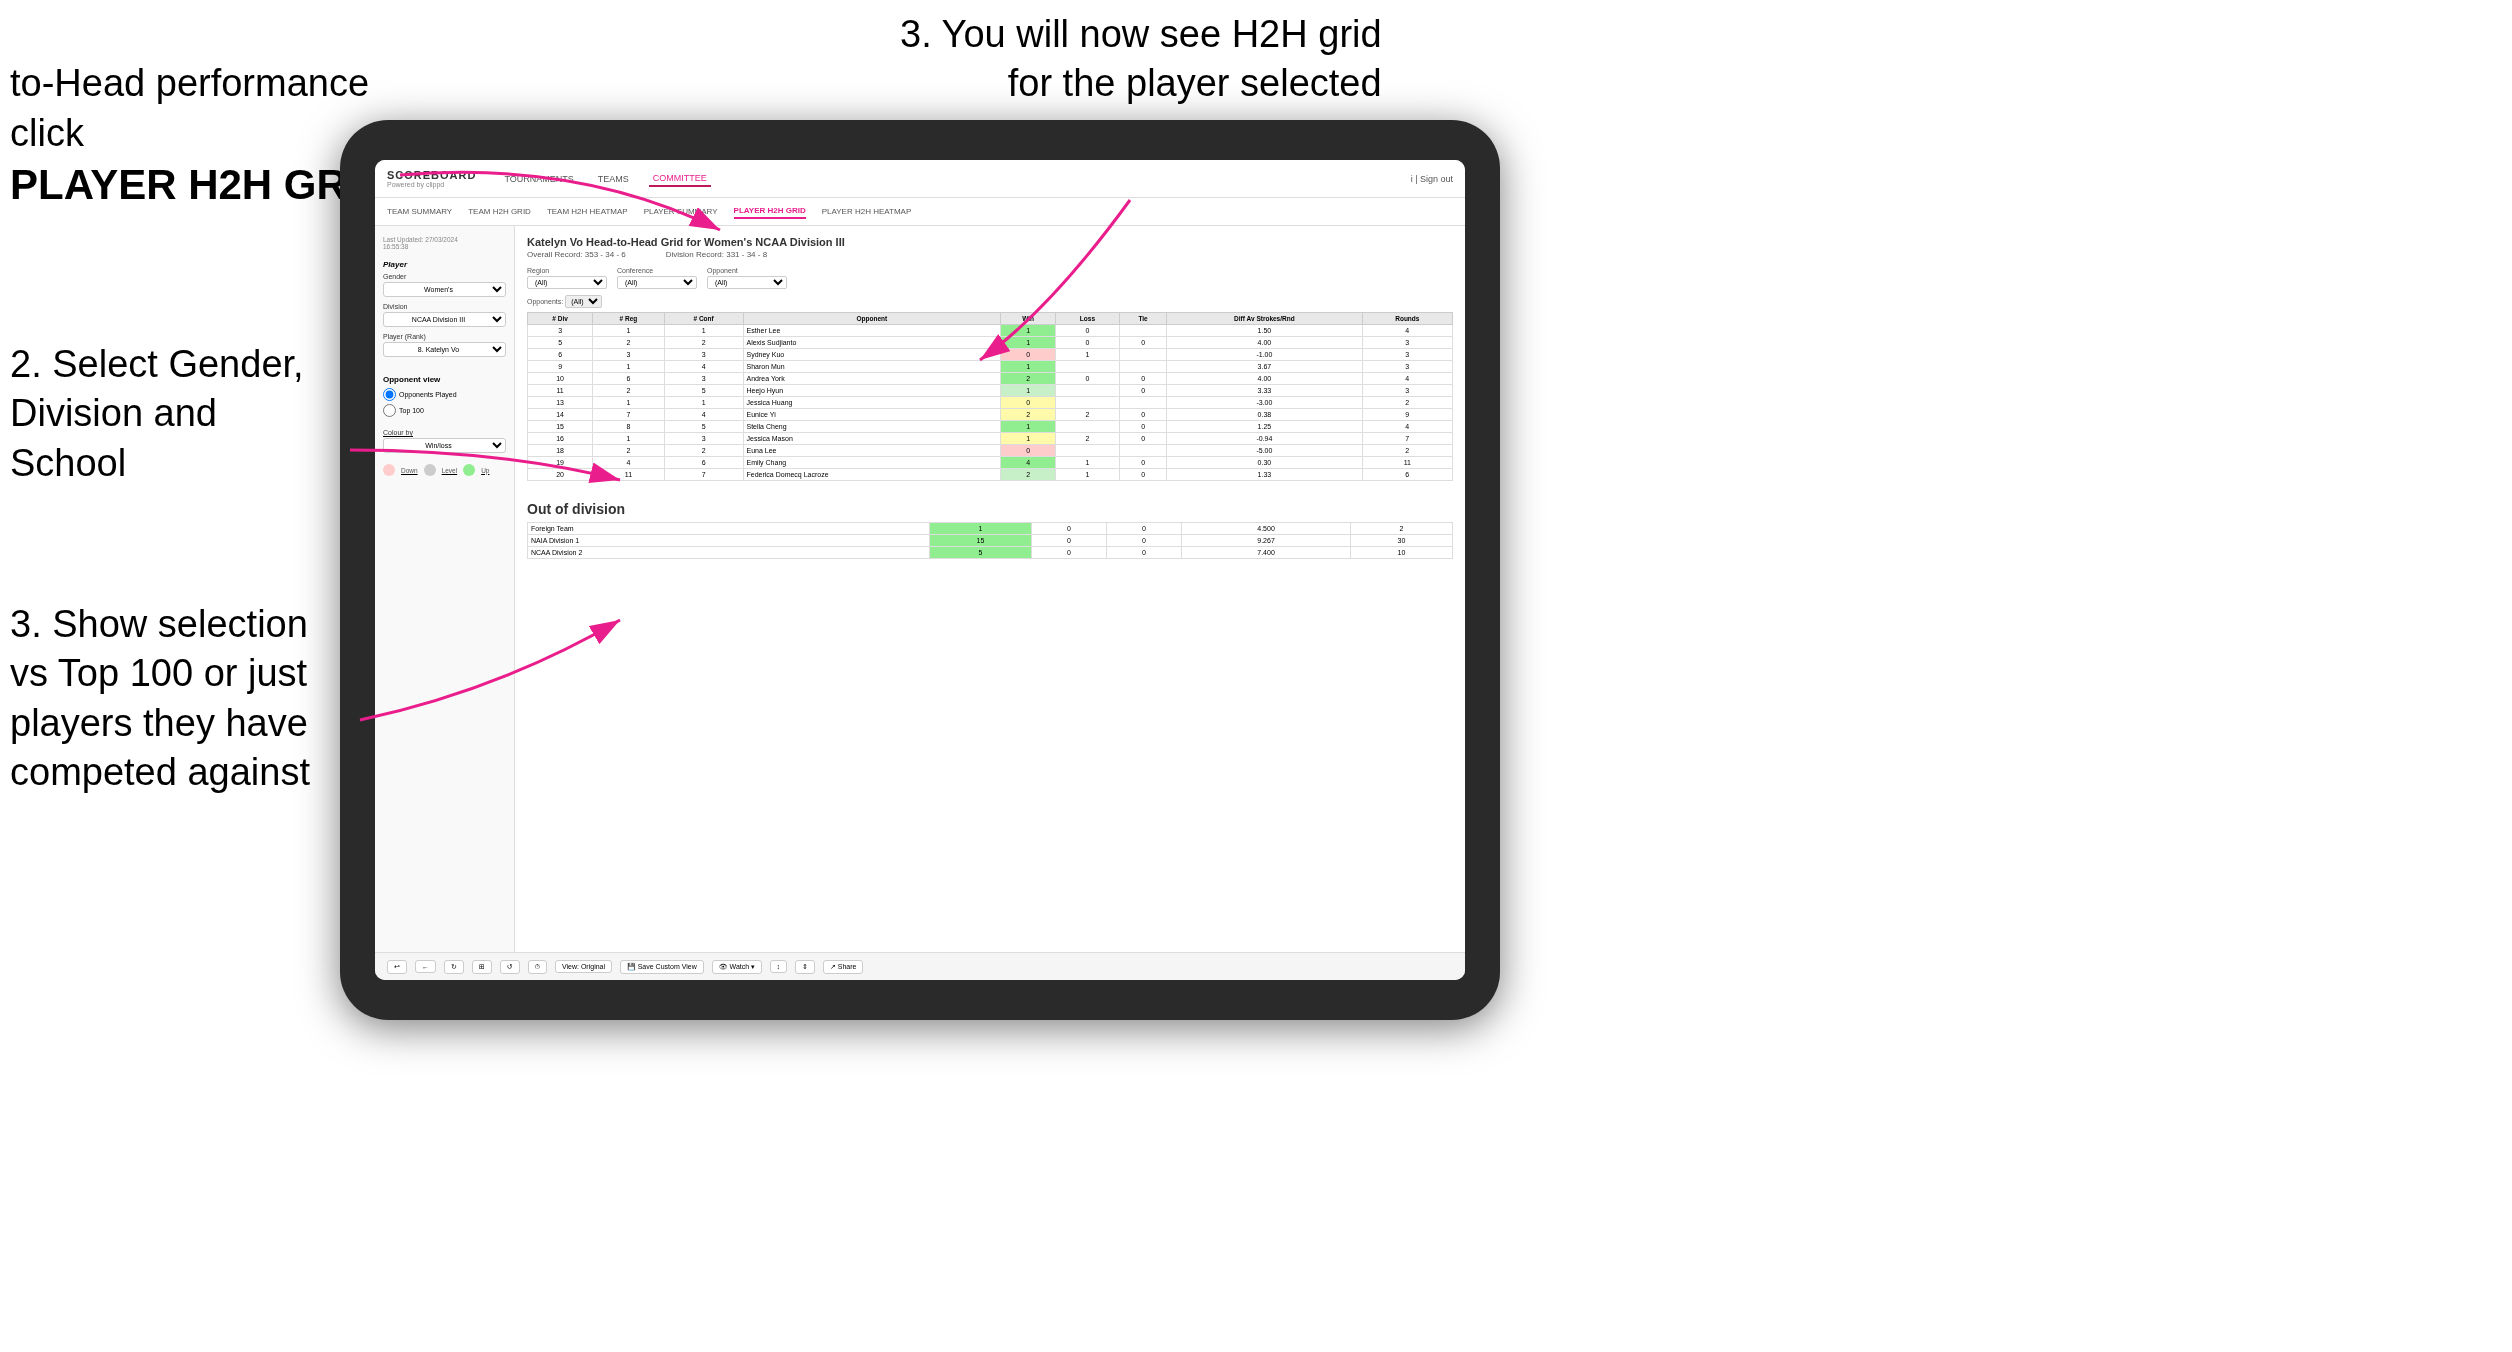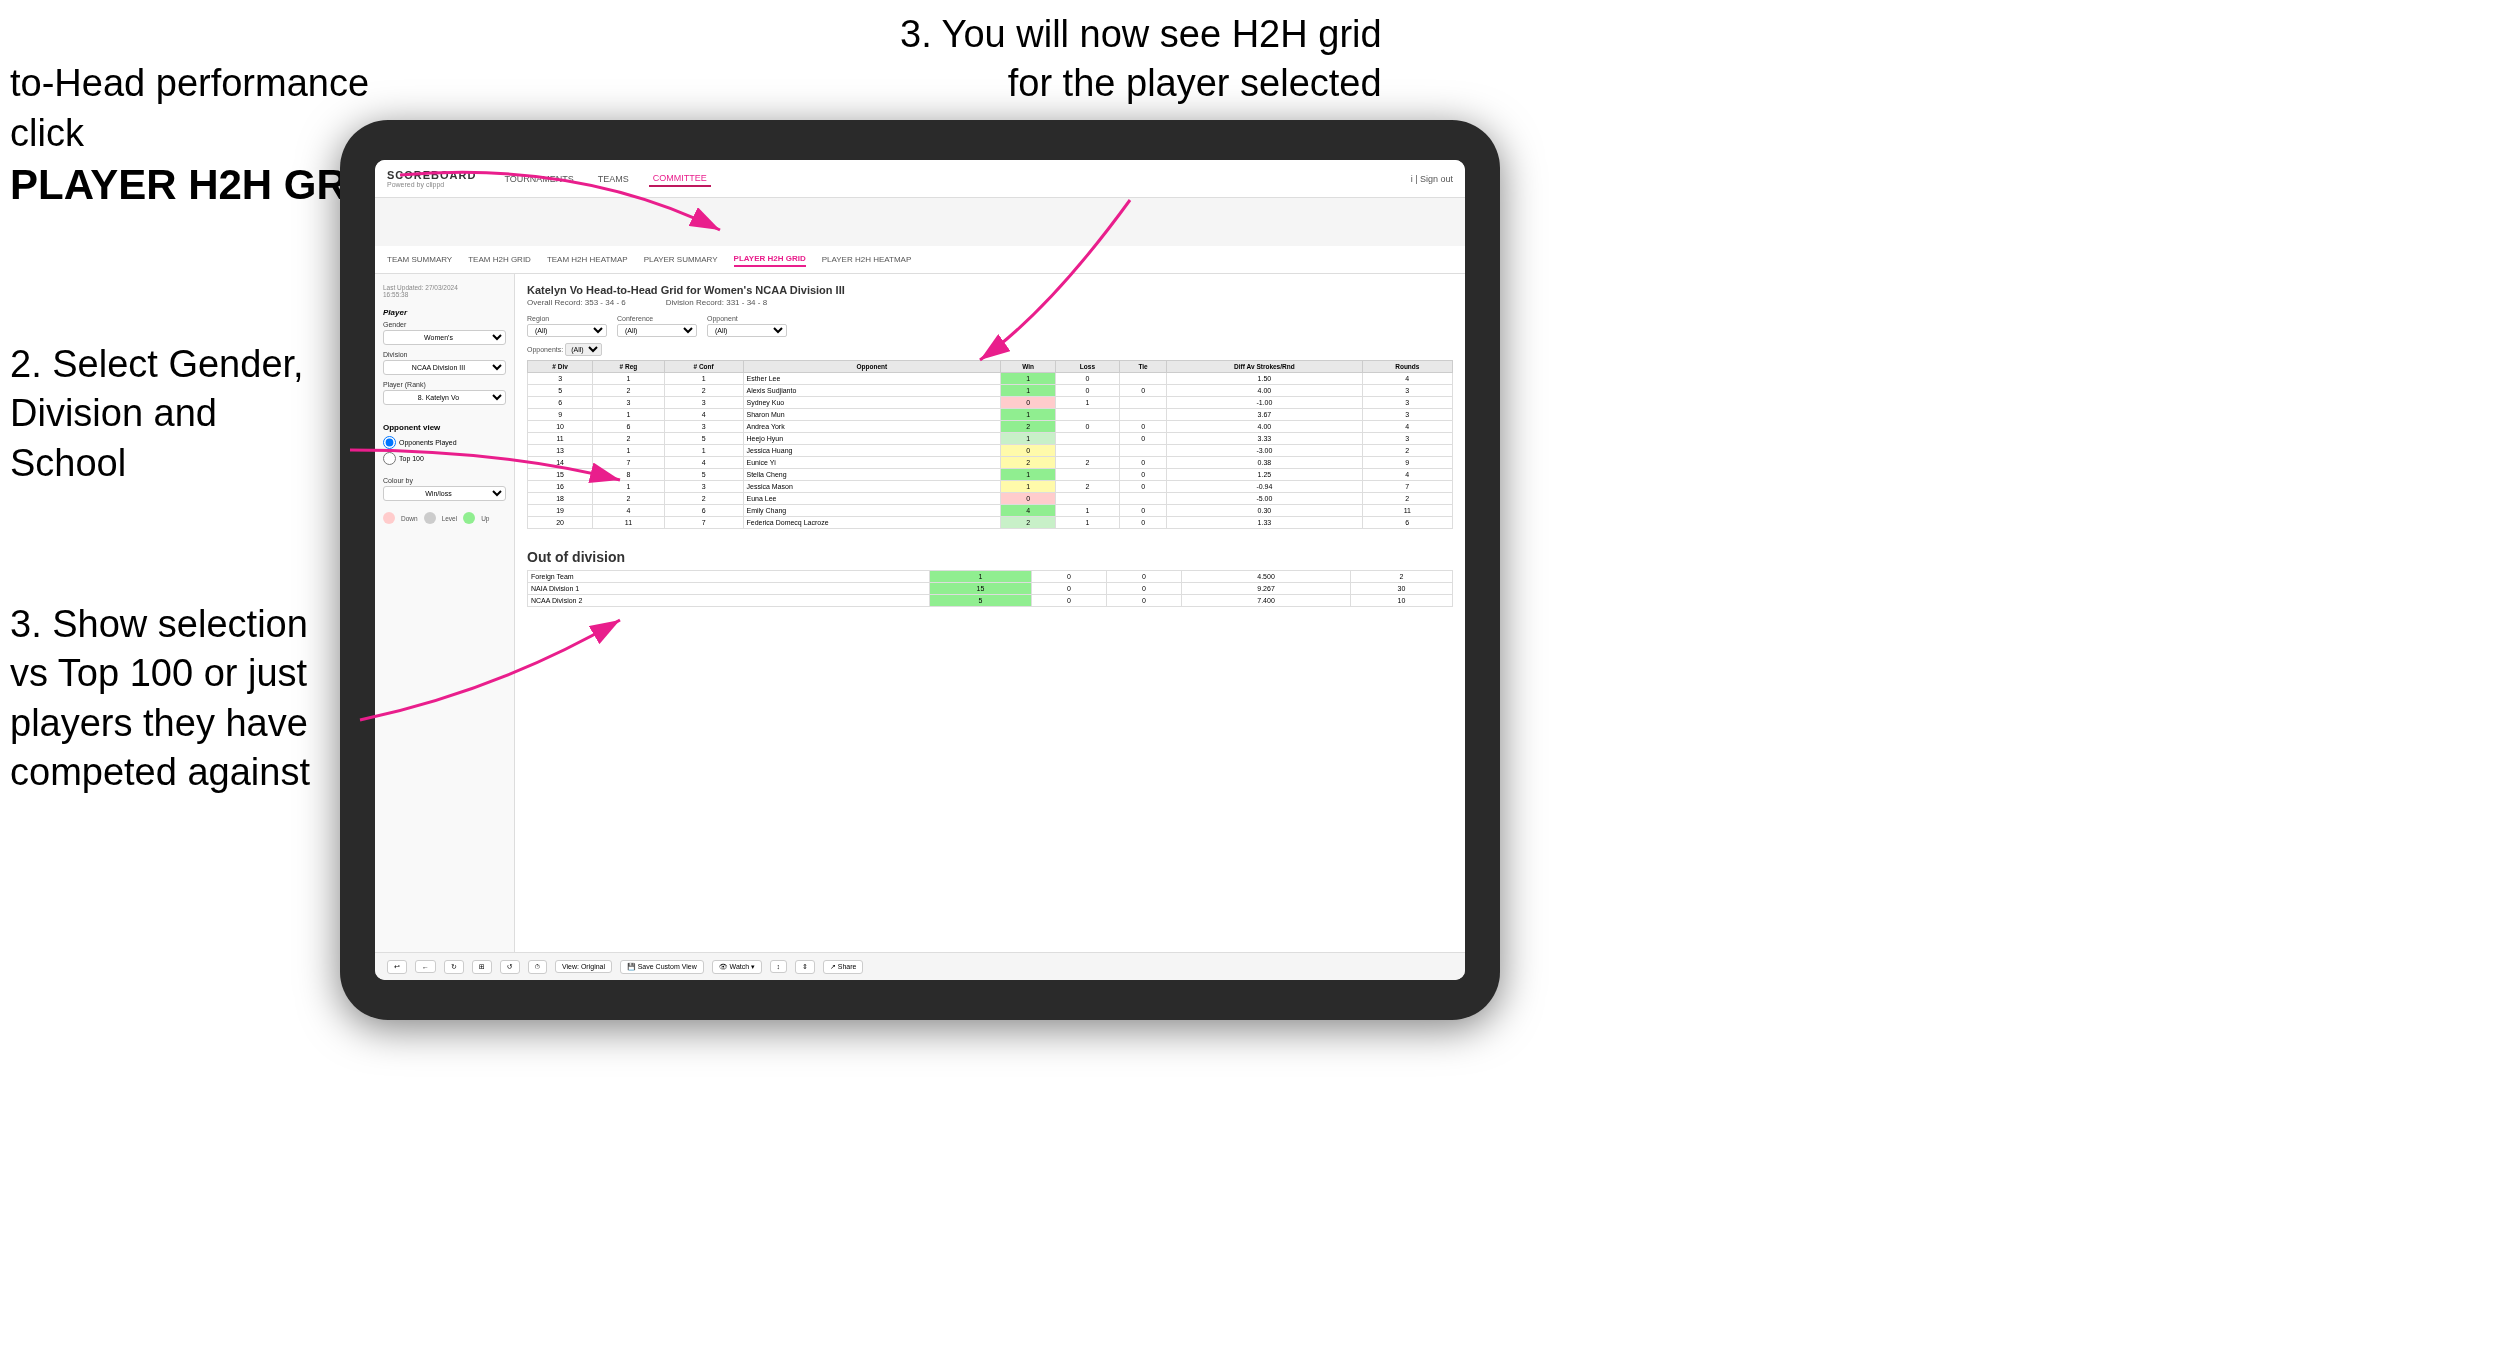--- a/index.html
+++ b/index.html
@@ -119,21 +119,20 @@
 
     
     .sub-nav {
       background: #fff;
       border-bottom: 1px solid #ddd;
       padding: 0 12px;
       display: flex;
       align-items: center;
       height: 28px;
       gap: 16px;
-      margin-top: 48px;
     }
     .sub-nav-item {
       font-size: 8px;
       color: #555;
       cursor: pointer;
       padding: 2px 0;
       white-space: nowrap;
     }
     .sub-nav-item.active {
       color: #e91e8c;
@@ -197,20 +196,21 @@
       gap: 3px;
     }
     .radio-item {
       font-size: 7px;
       display: flex;
       align-items: center;
       gap: 3px;
     }
     .colour-section {
       margin-top: 12px;
+      text-decoration: underline;
     }
     .colour-circles {
       display: flex;
       gap: 6px;
       margin-top: 5px;
       align-items: center;
     }
     .colour-circle {
       width: 12px;
       height: 12px;

